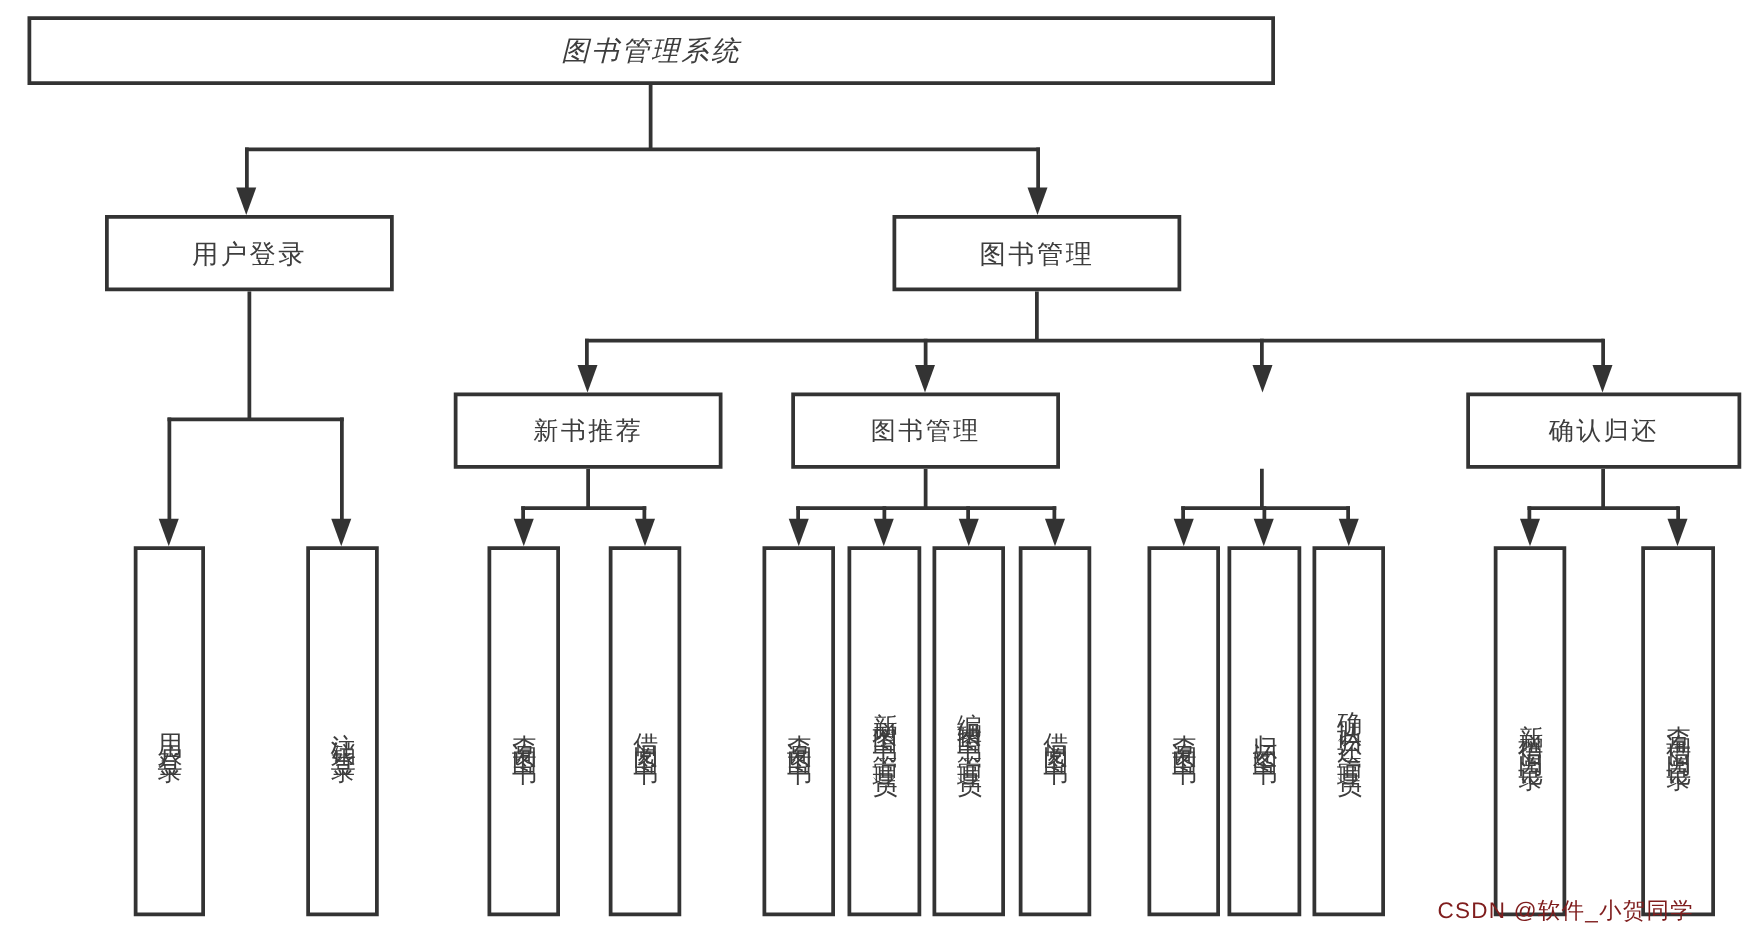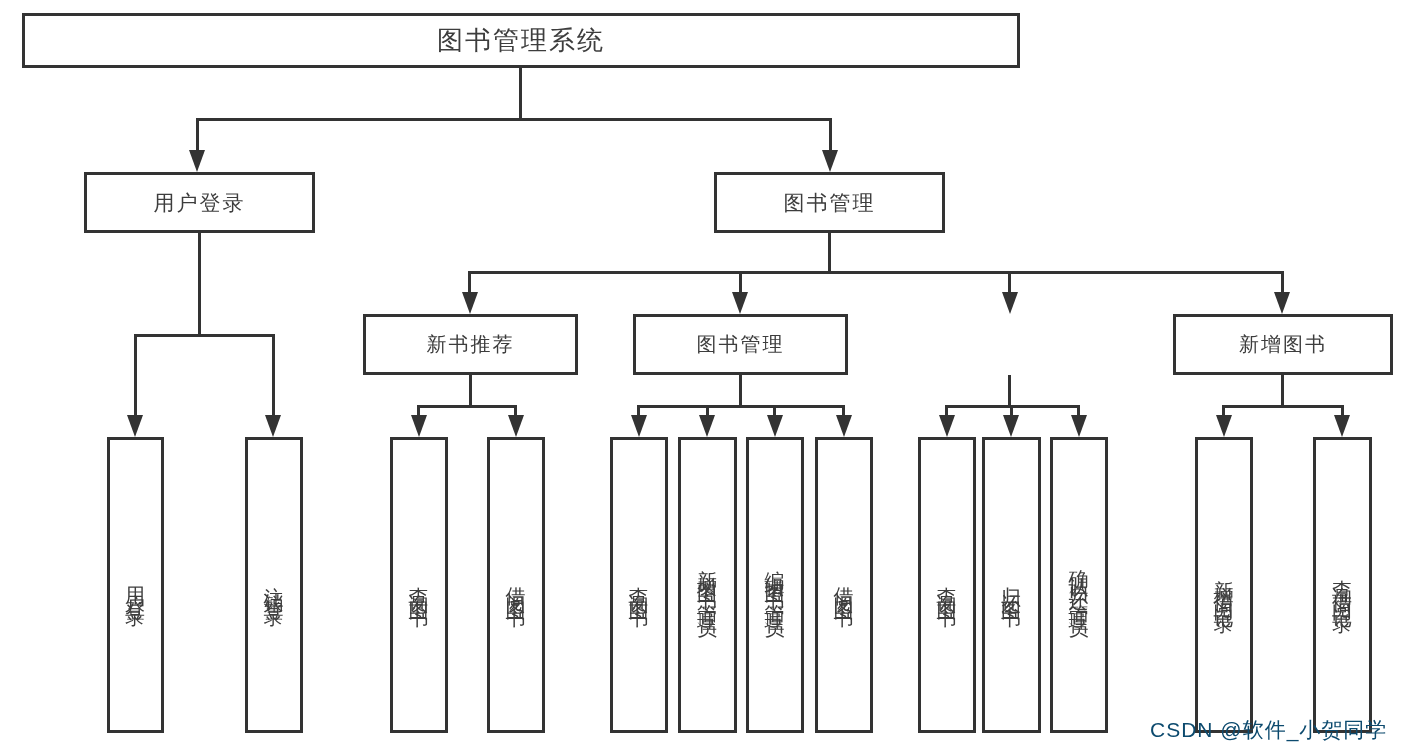--- a/index.html
+++ b/index.html
@@ -30,21 +30,21 @@
   .box {
     position: absolute;
     box-sizing: border-box;
     border: 3px solid #333333;
     background: #ffffff;
     display: flex;
     align-items: center;
     justify-content: center;
     color: #3d3d3d;
   }
-  .box.root span { font-size: 26px; letter-spacing: 2px; }
+  .box.root span { font-size: 22px; letter-spacing: 2px; font-style: italic; }
   .box.lvl2 span { font-size: 21px; letter-spacing: 2px; }
   .box.lvl3 span { font-size: 20px; letter-spacing: 2px; }
   .vbox {
     position: absolute;
     top: 437px;
     height: 296px;
     box-sizing: border-box;
     border: 3px solid #333333;
     background: #ffffff;
     display: flex;
@@ -57,23 +57,23 @@
     text-orientation: mixed;
     font-size: 20px;
     letter-spacing: 7px;
     line-height: 1;
     white-space: nowrap;
   }
   .watermark {
     position: absolute;
     left: 1150px;
     top: 716px;
-    font-size: 21px;
+    font-size: 18px;
     letter-spacing: 1px;
-    color: #0c4a6e;
+    color: #7f1d1d;
     z-index: 20;
     white-space: nowrap;
   }
 </style>
 </head>
 <body>
 
 <div id="stage">
 
   <div class="line" style="left:519px;top:68px;width:3px;height:52px"></div>
@@ -127,21 +127,21 @@
     <span>图书管理</span>
   </div>
 
   <div class="box lvl3" style="left:363px;top:314px;width:215px;height:61px">
     <span>新书推荐</span>
   </div>
   <div class="box lvl3" style="left:633px;top:314px;width:215px;height:61px">
     <span>图书管理</span>
   </div>
   <div class="box lvl3" style="left:1173px;top:314px;width:220px;height:61px">
-    <span>新增图书</span>
+    <span>确认归还</span>
   </div>
 
   <div class="vbox" style="left:107px;width:57px">
     <span>用户登录</span>
   </div>
   <div class="vbox" style="left:245px;width:58px">
     <span>注销登录</span>
   </div>
 
   <div class="vbox" style="left:390px;width:58px">

